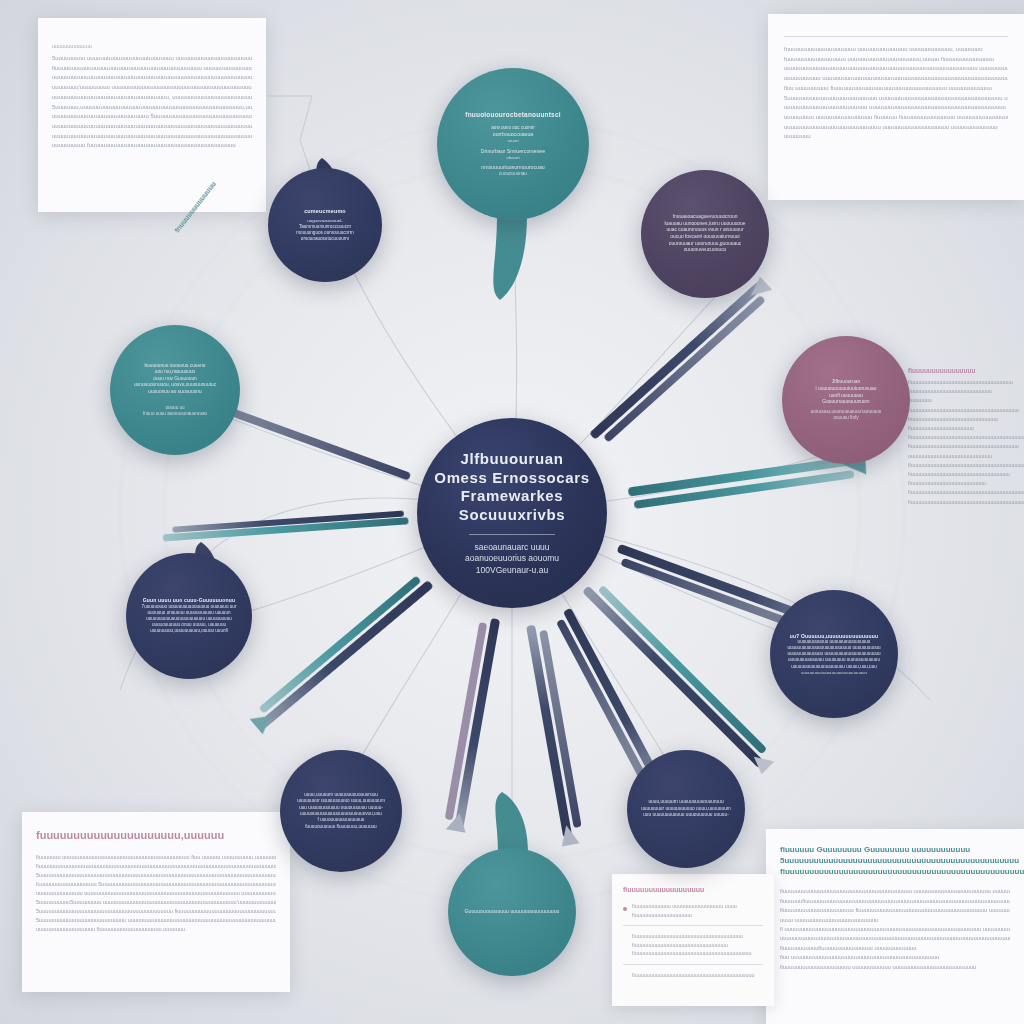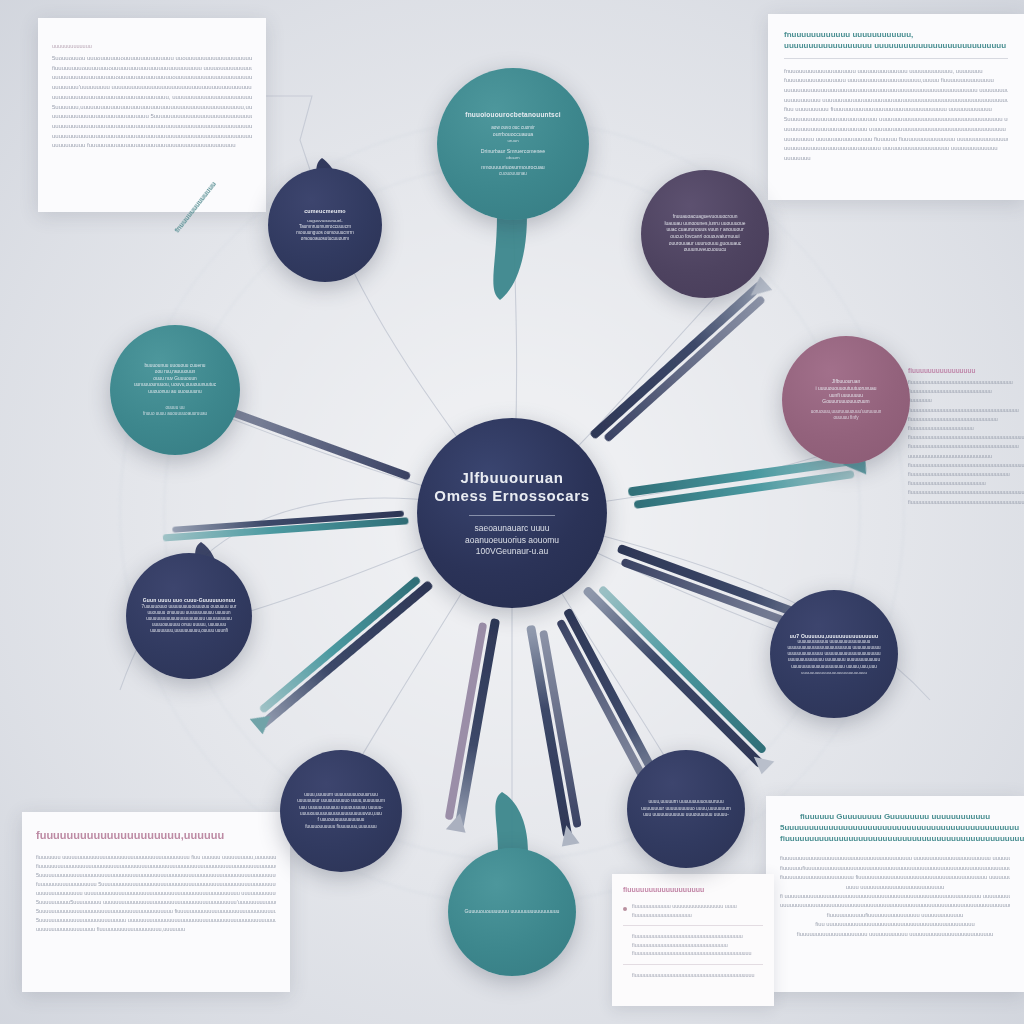--- a/index.html
+++ b/index.html
@@ -234,24 +234,20 @@
       <div>uuuuuuuuuuuuuuuuuuuuuuuuuuuuuuuuuuu,  uuuuuuuuuuuuuuuuuuuuuuuuuuuuuuuu</div>
       <div>5uuuuuuu,uuuuuuuuuuuuuuuuuuuuuuuuuuuuuuuuuuuuuuuuuuuuuuuuu,uuuuuuuuuu</div>
       <div>uuuuuuuuuuuuuuuuuuuuuuuuuuuuu  5uuuuuuuuuuuuuuuuuuuuuuuuuuuuuuuuuuuuuuuu</div>
       <div>uuuuuuuuuuuuuuuuuuuuuuuuuuuuuuuuuuuuuuuuuuuuuuuuuuuuuuuuuuuuu</div>
       <div>uuuuuuuuuuuuuuuuuuuuuuuuuuuuuuuuuuuuuuuuuuuuuuuuuuuuuuuuuuuuuuuuuuuuuuuuu</div>
       <div>uuuuuuuuuu  fuuuuuuuuuuuuuuuuuuuuuuuuuuuuuuuuuuuuuuuuuuuu</div>
     </div>
   </div>
 
   <div class="panel" style="left:768px;top:14px;width:256px;height:186px;padding:16px 16px;">
-    <div class="ph ph-teal blurtext-h" style="font-size:8px;">
-      <div>fnuuuuuuuuuuuu  uuuuuuuuuuuu,</div>
-      <div>uuuuuuuuuuuuuuuuuu  uuuuuuuuuuuuuuuuuuuuuuuuuuu</div>
-    </div>
     <div class="rule"></div>
     <div class="pb blurtext" style="font-size:6px;">
       <div>fnuuouuuuuuuuuuuuuuuuu  uuuuuuuuuuuuuuu  uuuuuuuuuuuuu, uuuuuuuu</div>
       <div>fuuuuuuuuuuuuuuuuuu  uuuuuuuuuuuuuuuuuuuuuu,uuuuu  fiuuuuuuuuuuuuuuu</div>
       <div>uuuuuuuuuuuuuuuuuuuuuuuuuuuuuuuuuuuuuuuuuuuuuuuuuuuuuuuuuu  uuuuuuuuuuuu</div>
       <div>uuuuuuuuuuu  uuuuuuuuuuuuuuuuuuuuuuuuuuuuuuuuuuuuuuuuuuuuuuuuuuuuuuuu  uuu</div>
       <div>fiuu uuuuuuuuuu fiuuuuuuuuuuuuuuuuuuuuuuuuuuuuuuuuuu  uuuuuuuuuuuuu</div>
       <div>5uuuuuuuuuuuuuuuuuuuuuuuuuuu  uuuuuuuuuuuuuuuuuuuuuuuuuuuuuuuuuuuuu  uuu</div>
       <div>uuuuuuuuuuuuuuuuuuuuuuuuu  uuuuuuuuuuuuuuuuuuuuuuuuuuuuuuuuuuuuuuuuu</div>
       <div>uuuuuuuuu  uuuuuuuuuuuuuuuuu  fiuuuuuu  fiuuuuuuuuuuuuuuuu  uuuuuuuuuuuuuuuu</div>
@@ -270,21 +266,21 @@
       <div>5uuuuuuuuuuuuuuuuuuuuuuuuuuuuuuuuuuuuuuuuuuuuuuuuuuuuuuuuuuuuuuuuuuuuuuuuuuuuuuuuuuu  uuuuuu</div>
       <div>fuuuuuuuuuuuuuuuuuuu  5uuuuuuuuuuuuuuuuuuuuuuuuuuuuuuuuuuuuuuuuuuuuuuuuuuuuuuuuuuuuuuuuuuuuuuu'</div>
       <div>uuuuuuuuuuuuuuu  uuuuuuuuuuuuuuuuuuuuuuuuuuuuuuuuuuuuuuuuuuuuuuuuuu  uuuuuuuuuuuuuuuuuuu</div>
       <div>5uuuuuuuuuu5uuuuuuuuu  uuuuuuuuuuuuuuuuuuuuuuuuuuuuuuuuuuuuuuuuuuu'uuuuuuuuuuuuuuuuuuuuuuu</div>
       <div>5uuuuuuuuuuuuuuuuuuuuuuuuuuuuuuuuuuuuuuuuuuu  fiuuuuuuuuuuuuuuuuuuuuuuuuuuuuuuuuuuuu  uuuuuu</div>
       <div>5uuuuuuuuuuuuuuuuuuuuuuuuuuuu  uuuuuuuuuuuuuuuuuuuuuuuuuuuuuuuuuuuuuuuuuuuuuuuuuuuuuuuu</div>
       <div>uuuuuuuuuuuuuuuuuuu  fiuuuuuuuuuuuuuuuuuuuu,uuuuuuu</div>
     </div>
   </div>
 
-  <div class="panel" style="left:766px;top:796px;width:258px;height:196px;padding:16px 14px;text-align:center;">
+  <div class="panel" style="left:766px;top:829px;width:258px;height:196px;padding:16px 14px;">
     <div class="ph ph-teal blurtext-h" style="font-size:8px;">
       <div>fiuuuuuu  Guuuuuuuu  Guuuuuuuu  uuuuuuuuuuuu</div>
       <div>5uuuuuuuuuuuuuuuuuuuuuuuuuuuuuuuuuuuuuuuuuuuuuuuu</div>
       <div>fiuuuuuuuuuuuuuuuuuuuuuuuuuuuuuuuuuuuuuuuuuuuuuuuuuuuuuuu</div>
     </div>
     <div class="pb blurtext" style="font-size:5.8px;margin-top:10px;">
       <div>fiuuuuuuuuuuuuuuuuuuuuuuuuuuuuuuuuuuuuuuuu  uuuuuuuuuuuuuuuuuuuuuuuu  uuuuuuuuuuuuuu</div>
       <div>fiuuuuuufiuuuuuuuuuuuuuuuuuuuuuuuuuuuuuuuuuuuuuuuuuuuuuuuuuuuuuuuuuuuuuuuuuu</div>
       <div>fiuuuuuuuuuuuuuuuuuuuuuu  fiuuuuuuuuuuuuuuuuuuuuuuuuuuuuuuuuuuuuuuuu  uuuuuuuuuuuuuuuuuuu</div>
       <div>uuuu uuuuuuuuuuuuuuuuuuuuuuuuuu</div>
@@ -428,19 +424,20 @@
     <div class="t2 blurtext" style="font-size:4.6px;">uuuuuuuuuuuuuuuuuuuuuuuuu  uuuuuuuuuuu</div>
     <div class="t2 blurtext" style="font-size:4.6px;">uuuuuuuuuuuuuu  uuuuuuuuuuuuuuuuuuuuuu</div>
     <div class="t2 blurtext" style="font-size:4.6px;">uuuuuuuuuuuuuu uuuuuuuu uuuuuuuuuuuuu</div>
     <div class="t2 blurtext" style="font-size:4.6px;">uuuuuuuuuuuuuuuuuuuuu  uuuuu,uuu,uuu</div>
     <div class="t3 blurtext" style="font-size:4.4px;">uuuuuuuuuuuuuuuuuuuuuuuuuuu</div>
   </div>
 
   <div class="node hub" style="left:417px;top:418px;width:190px;height:190px;padding:16px 14px;">
     <div class="t1 blurtext-h">Jlfbuuouruan</div>
     <div class="t1 blurtext-h">Omess Ernossocars</div>
+    <div class="t1 blurtext-h">Framewarkes Socuuuxrivbs</div>
     <div class="rule"></div>
     <div class="t2 blurtext">saeoaunauarc uuuu</div>
     <div class="t2 blurtext">aoanuoeuuorius aouomu</div>
     <div class="t2 blurtext">100VGeunaur-u.au</div>
   </div>
 
 </div>
 
 </body></html>

